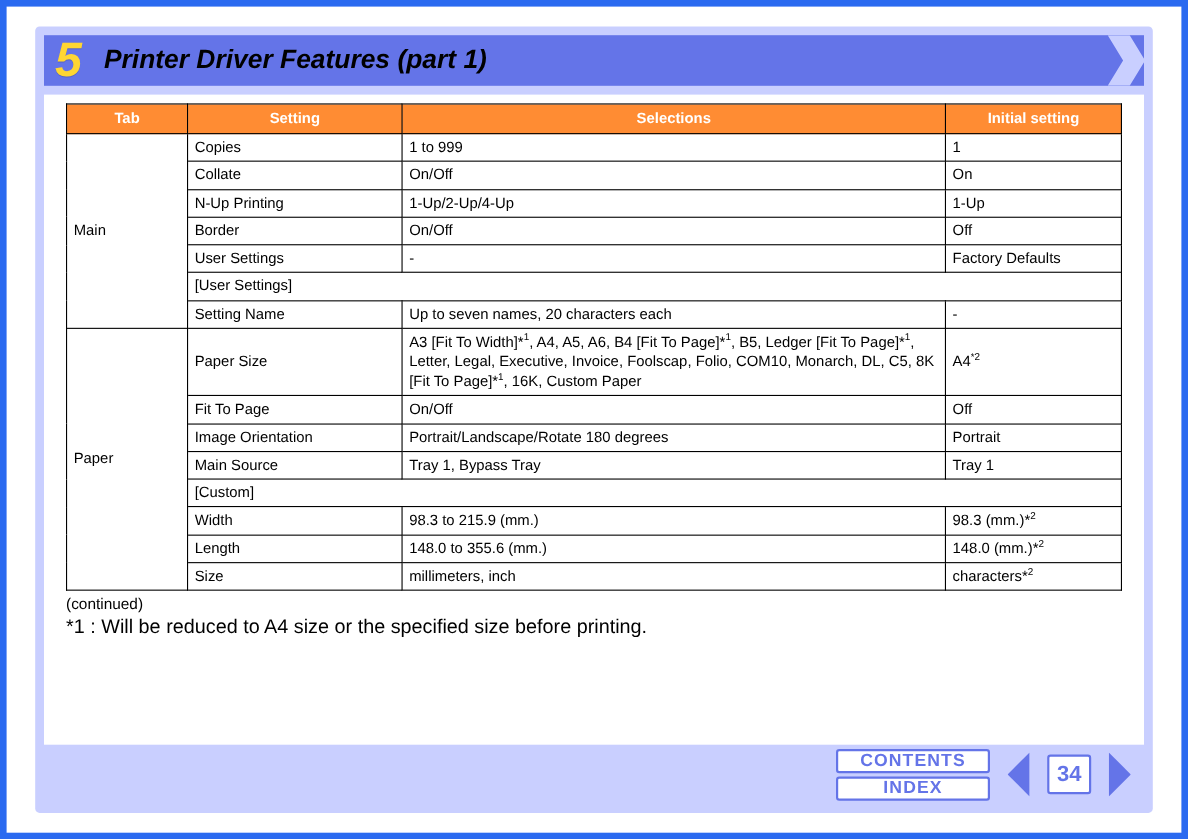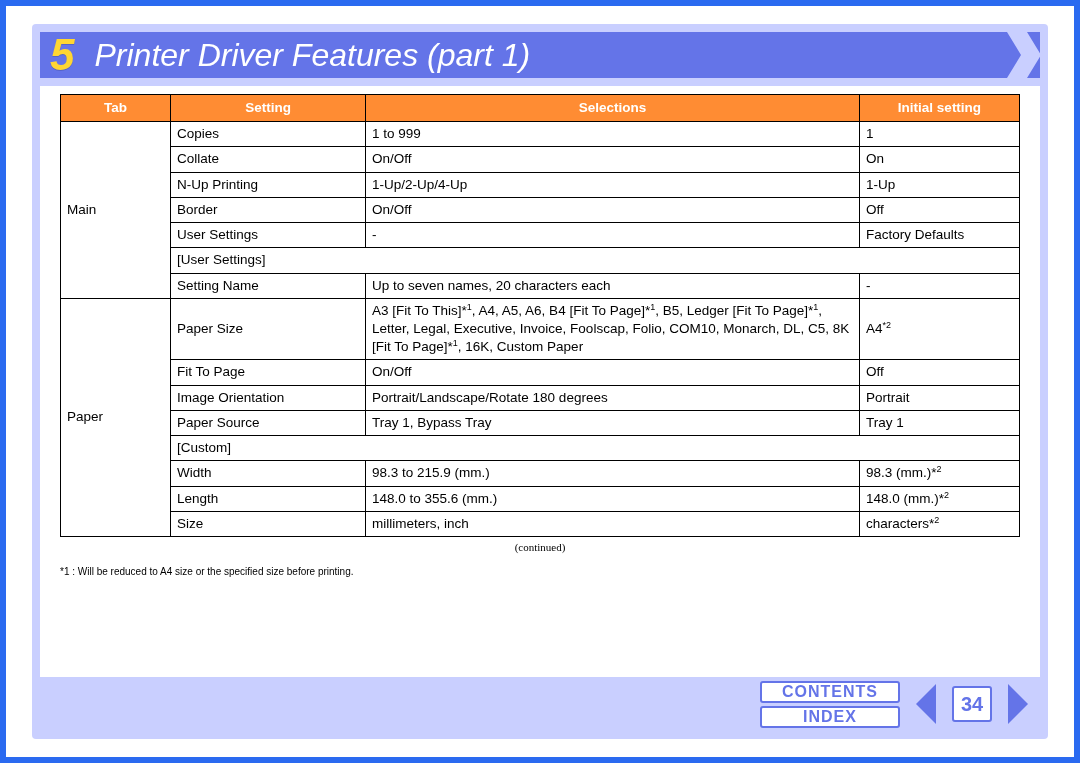--- a/index.html
+++ b/index.html
@@ -30,24 +30,24 @@
     font-size: 44px;
     font-weight: bold;
     font-style: italic;
     color: #ffd633;
     margin-left: 10px;
     line-height: 1;
     letter-spacing: -2px;
     text-shadow: 0 1px 0 rgba(0,0,0,0.15);
   }
   .title-text {
-    font-size: 32px;
-    font-weight: normal;
+    font-size: 24px;
+    font-weight: bold;
     font-style: italic;
-    color: #ffffff;
+    color: #000000;
     margin-left: 22px;
     line-height: 1;
     letter-spacing: 0px;
   }
   .title-arrow {
     position: absolute;
     right: -4px; top: 0; height: 46px;
     width: 40px;
     display: flex; align-items: center; justify-content: center;
   }
@@ -81,28 +81,26 @@
     padding: 4px 6px;
   }
   col.c-tab    { width: 110px; }
   col.c-set    { width: 195px; }
   col.c-sel    { width: auto; }
   col.c-init   { width: 160px; }
   .bold { font-weight: normal; }
   .valign-top { vertical-align: top; }
   .sup { font-size: 9px; vertical-align: super; line-height: 0; }
   .continued {
-    text-align: center;
-    font-size: 11px;
+    text-align: left;
+    font-size: 14px;
     margin-top: 4px;
-    font-family: Liberation Serif, serif;
   }
   .footnotes {
-    font-size: 10px;
-    margin-top: 12px;
+    font-size: 18px;
     line-height: 1.35;
   }
   .footnotes .fn-line { white-space: nowrap; }
   .footnotes .fn-extra { padding-left: 24px; }
   
   .footer-bar {
     position: absolute;
     left: 8px; right: 8px; bottom: 8px;
     height: 54px;
     display: flex;
@@ -207,38 +205,38 @@
           <tr>
             <td>Setting Name</td>
             <td>Up to seven names, 20 characters each</td>
             <td>-</td>
           </tr>
 
           <tr>
             <td rowspan="8" class="bold valign-top">Paper</td>
             <td>Paper Size</td>
             <td>
-              <span>A3 [Fit To This]*</span><span class="sup">1</span><span>, A4, A5, A6, B4 [Fit To Page]*</span><span class="sup">1</span><span>, B5, Ledger [Fit To Page]*</span><span class="sup">1</span><span>, Letter, Legal, Executive, Invoice, Foolscap, Folio, COM10, Monarch, DL, C5, 8K [Fit To Page]*</span><span class="sup">1</span><span>, 16K, Custom Paper</span>
+              <span>A3 [Fit To Width]*</span><span class="sup">1</span><span>, A4, A5, A6, B4 [Fit To Page]*</span><span class="sup">1</span><span>, B5, Ledger [Fit To Page]*</span><span class="sup">1</span><span>, Letter, Legal, Executive, Invoice, Foolscap, Folio, COM10, Monarch, DL, C5, 8K [Fit To Page]*</span><span class="sup">1</span><span>, 16K, Custom Paper</span>
             </td>
             <td>
               <span>A4</span><span class="sup">*2</span>
             </td>
           </tr>
           <tr>
             <td>Fit To Page</td>
             <td>On/Off</td>
             <td>Off</td>
           </tr>
           <tr>
             <td>Image Orientation</td>
             <td>Portrait/Landscape/Rotate 180 degrees</td>
             <td>Portrait</td>
           </tr>
           <tr>
-            <td>Paper Source</td>
+            <td>Main Source</td>
             <td>Tray 1, Bypass Tray</td>
             <td>Tray 1</td>
           </tr>
           <tr>
             <td colspan="3" class="bold">[Custom]</td>
           </tr>
           <tr>
             <td>Width</td>
             <td>98.3 to 215.9 (mm.)</td>
             <td>

